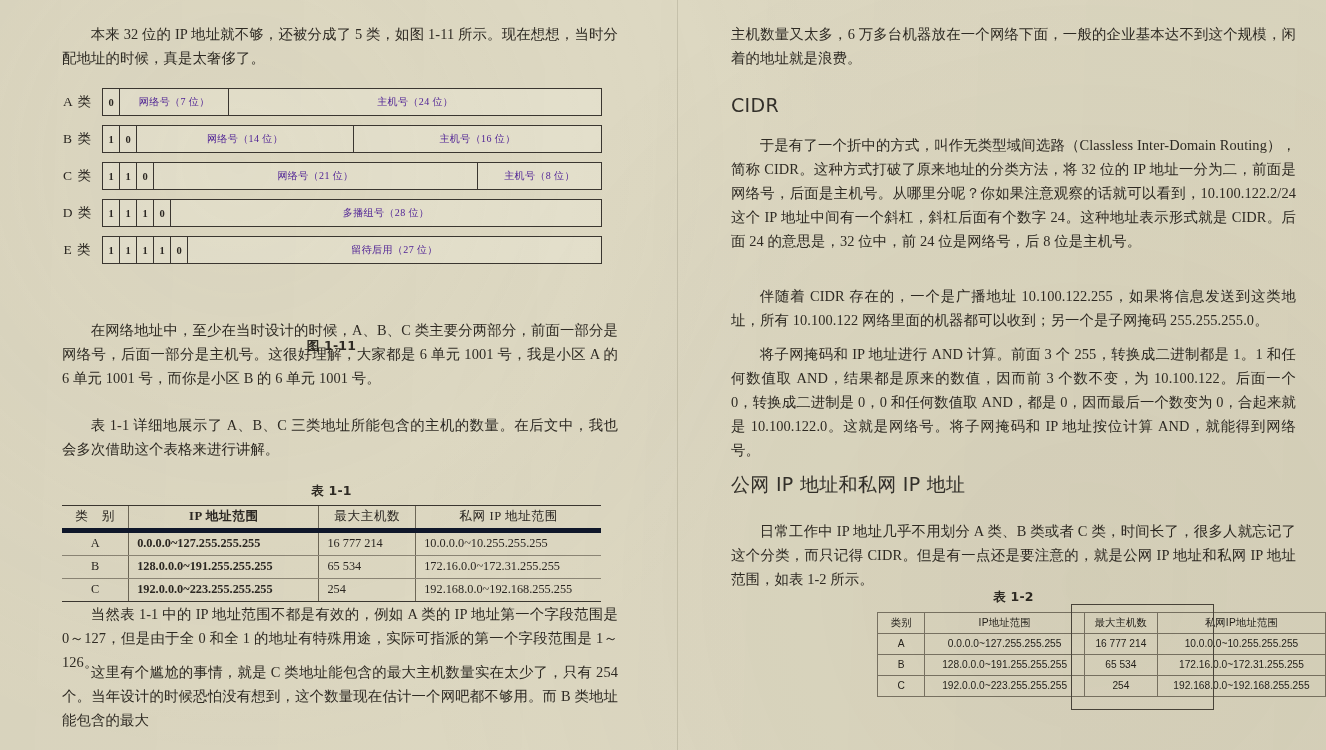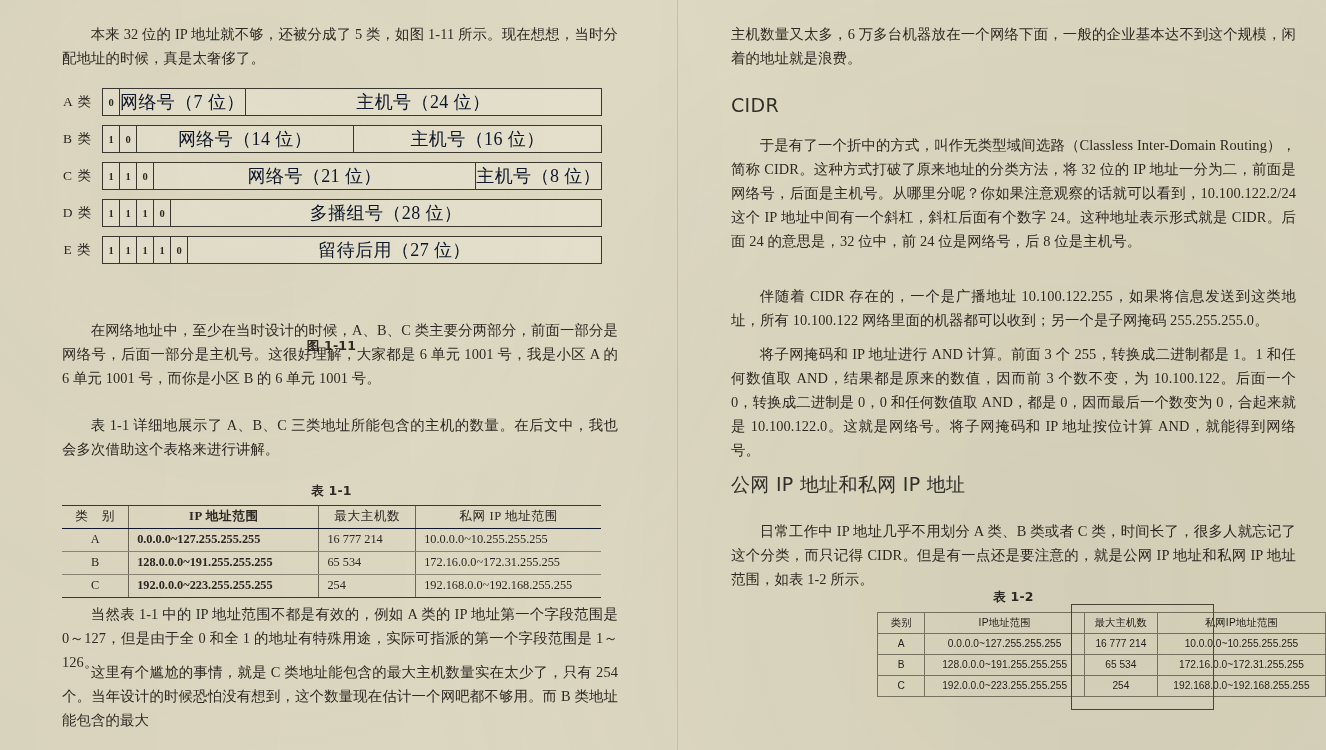--- a/index.html
+++ b/index.html
@@ -110,23 +110,23 @@
     font-size: 10.5px;
     font-weight: 700;
     border-right: 1.3px solid #3a3630;
     box-sizing: border-box;
     color: #2b2722;
   }
   .seg {
     display: flex;
     align-items: center;
     justify-content: center;
-    font-size: 18px;
-    box-sizing: border-box;
-    color: #0f172a;
+    font-size: 10px;
+    box-sizing: border-box;
+    color: #4c1d95;
     letter-spacing: 0.4px;
     white-space: nowrap;
   }
   .seg + .seg { border-left: 1.3px solid #3a3630; text-align: right; }
 
   
   .tbl1 {
     position: absolute;
     left: 62px;
     top: 505px;
@@ -140,21 +140,21 @@
     border-left: 1px solid #6d6757;
     vertical-align: middle;
     line-height: 15px;
   }
   .tbl1 th:first-child, .tbl1 td:first-child { border-left: none; }
   .tbl1 thead th {
     text-align: center;
     font-weight: 400;
     font-size: 12.6px;
     border-top: 1.6px solid #3a3630;
-    border-bottom: 1px solid #0f172a;
+    border-bottom: 5px solid #0f172a;
     letter-spacing: 0.6px;
   }
   .tbl1 tbody td { border-bottom: 1px solid #8b8575; }
   .tbl1 tbody tr:last-child td { border-bottom: 1.6px solid #3a3630; }
   .tbl1 .c-class { width: 72px;  text-align: center; }
   .tbl1 .c-range { width: 188px; text-align: left; padding-left: 8px; font-weight: bold; }
   .tbl1 .c-hosts { width: 98px;  text-align: left; padding-left: 8px; }
   .tbl1 .c-priv  { width: 181px; text-align: left; padding-left: 8px; }
   .tbl1 thead .c-range, .tbl1 thead .c-hosts, .tbl1 thead .c-priv { text-align: center; padding-left: 0; }
 

